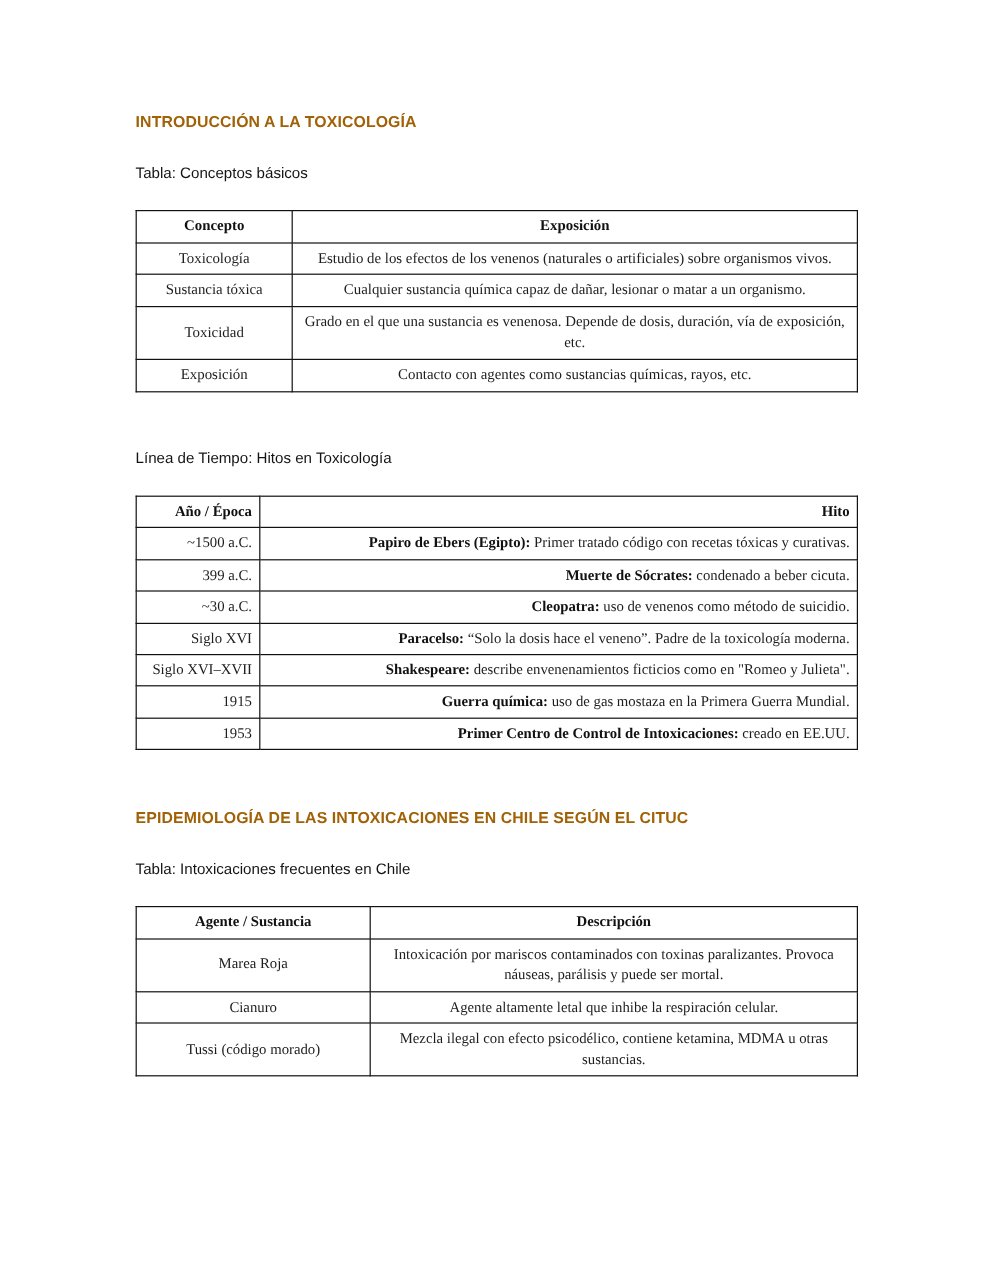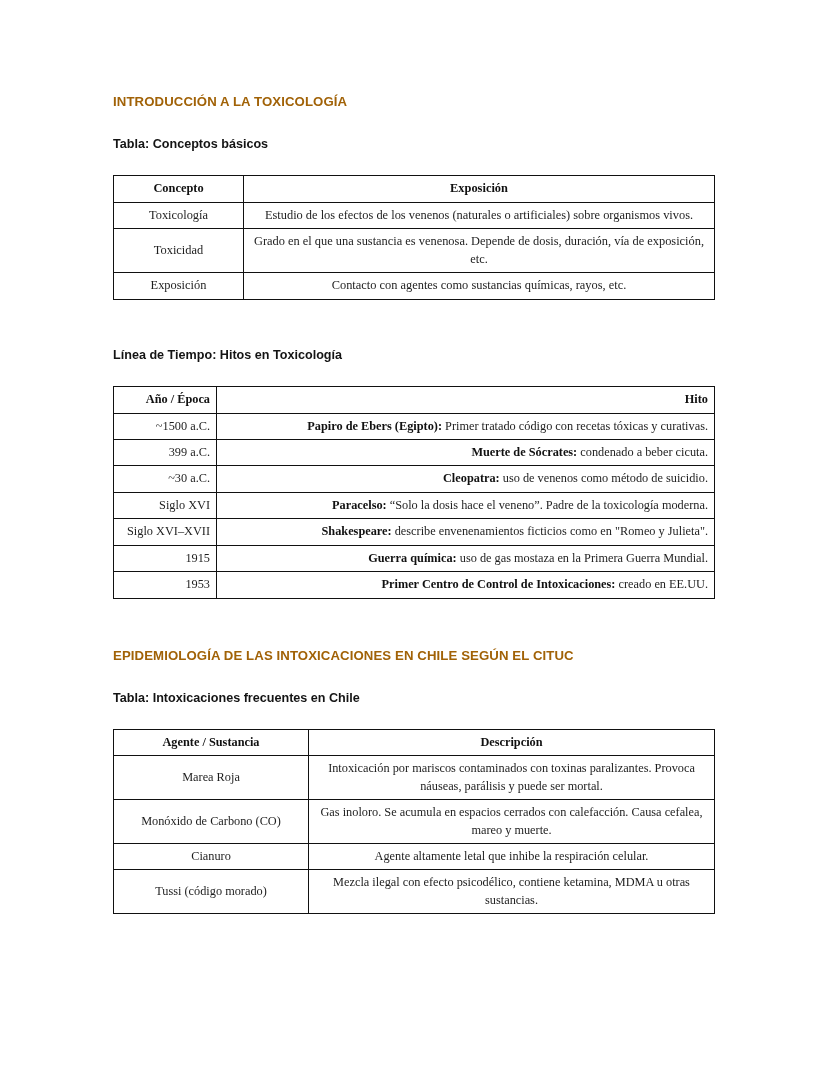--- a/index.html
+++ b/index.html
@@ -25,21 +25,21 @@
     font-size: 13.2px;
     font-weight: bold;
     letter-spacing: 0.1px;
     margin: 0;
     padding: 0;
     line-height: 1.2;
     color: #a16207;
   }
   h2.table-caption {
     font-size: 12.6px;
-    font-weight: bold;
+    font-weight: normal;
     margin: 0;
     padding: 0;
     line-height: 1.2;
     color: #141414;
   }
   .spacer-title-caption { height: 27px; }
   .spacer-caption-table { height: 23px; }
   .spacer-table-title  { height: 48px; }
   .spacer-table-title2 { height: 49px; }
 
@@ -106,20 +106,24 @@
         <th>Concepto</th>
         <th>Exposición</th>
       </tr>
     </thead>
     <tbody>
       <tr>
         <td class="key-cell">Toxicología</td>
         <td><span class="lead"></span><span>Estudio de los efectos de los venenos (naturales o artificiales) sobre organismos vivos.</span></td>
       </tr>
       <tr>
+        <td class="key-cell">Sustancia tóxica</td>
+        <td><span class="lead"></span><span>Cualquier sustancia química capaz de dañar, lesionar o matar a un organismo.</span></td>
+      </tr>
+      <tr>
         <td class="key-cell">Toxicidad</td>
         <td><span class="lead"></span><span>Grado en el que una sustancia es venenosa. Depende de dosis, duración, vía de exposición, etc.</span></td>
       </tr>
       <tr>
         <td class="key-cell">Exposición</td>
         <td><span class="lead"></span><span>Contacto con agentes como sustancias químicas, rayos, etc.</span></td>
       </tr>
     </tbody>
   </table>
 
@@ -188,24 +192,20 @@
         <th>Agente / Sustancia</th>
         <th>Descripción</th>
       </tr>
     </thead>
     <tbody>
       <tr>
         <td class="key-cell">Marea Roja</td>
         <td><span class="lead"></span><span>Intoxicación por mariscos contaminados con toxinas paralizantes. Provoca náuseas, parálisis y puede ser mortal.</span></td>
       </tr>
       <tr>
-        <td class="key-cell">Monóxido de Carbono (CO)</td>
-        <td><span class="lead"></span><span>Gas inoloro. Se acumula en espacios cerrados con calefacción. Causa cefalea, mareo y muerte.</span></td>
-      </tr>
-      <tr>
         <td class="key-cell">Cianuro</td>
         <td><span class="lead"></span><span>Agente altamente letal que inhibe la respiración celular.</span></td>
       </tr>
       <tr>
         <td class="key-cell">Tussi (código morado)</td>
         <td><span class="lead"></span><span>Mezcla ilegal con efecto psicodélico, contiene ketamina, MDMA u otras sustancias.</span></td>
       </tr>
     </tbody>
   </table>
 

